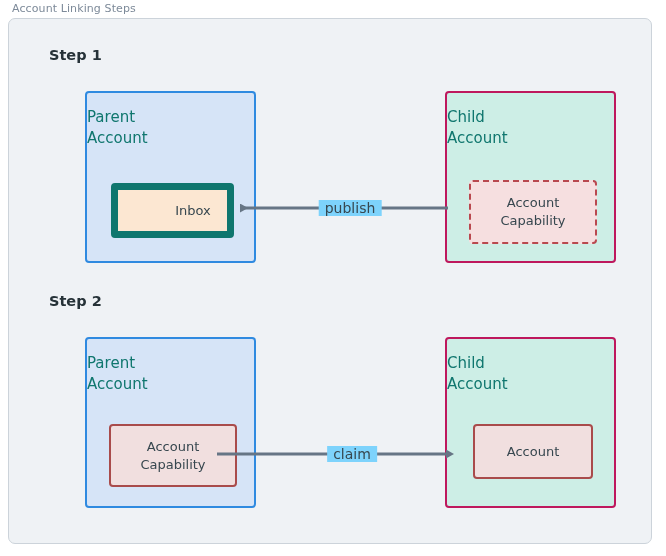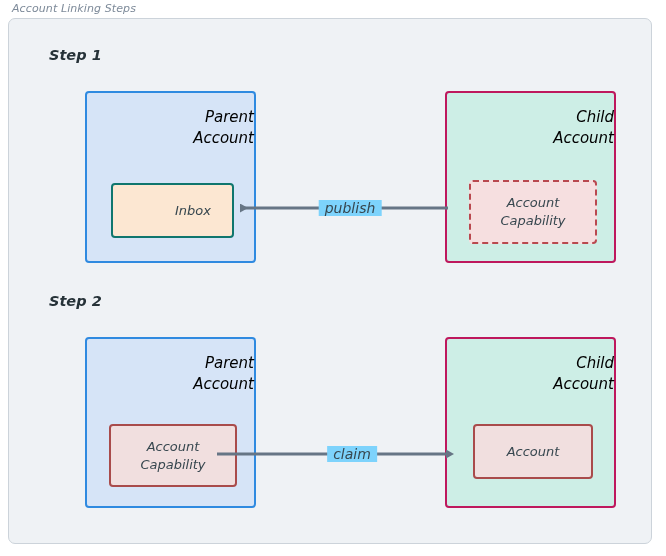--- a/index.html
+++ b/index.html
@@ -12,21 +12,20 @@
     height: 556px;
     font-family: "DejaVu Sans", "Liberation Sans", sans-serif;
     overflow: hidden;
   }
 
   #stage {
     position: relative;
     width: 582px;
     height: 556px;
     background: #ffffff;
-    font-style: italic;
   }
 
   
   .panel-title {
     position: absolute;
     left: 12px;
     top: 2px;
     font-size: 11px;
     color: #7d8a99;
     letter-spacing: 0.1px;
@@ -67,24 +66,24 @@
   }
   .acct-child {
     background: #cdeee6;
     border: 2px solid #be185d;
   }
   .acct-title {
     position: absolute;
     left: 0;
     right: 0;
     top: 14px;
-    text-align: right;
+    text-align: left;
     font-size: 15px;
     line-height: 21px;
-    color: #000000;
+    color: #0f766e;
     white-space: pre-line;
   }
 
   
   .inner-box {
     position: absolute;
     box-sizing: border-box;
     border-radius: 4px;
     display: flex;
     align-items: center;
@@ -92,21 +91,21 @@
   }
   .inner-label {
     text-align: center;
     font-size: 13px;
     line-height: 18px;
     color: #37474f;
     white-space: pre-line;
   }
   .style-inbox {
     background: #fce7d2;
-    border: 2px solid #0f766e;
+    border: 7px solid #0f766e;
     padding-left: 41px;
   }
   .style-cap-dashed {
     background: #f6dfe0;
     border: 2px dashed #b9484f;
   }
   .style-cap-solid {
     background: #f1dfdf;
     border: 2px solid #a94b4b;
   }

